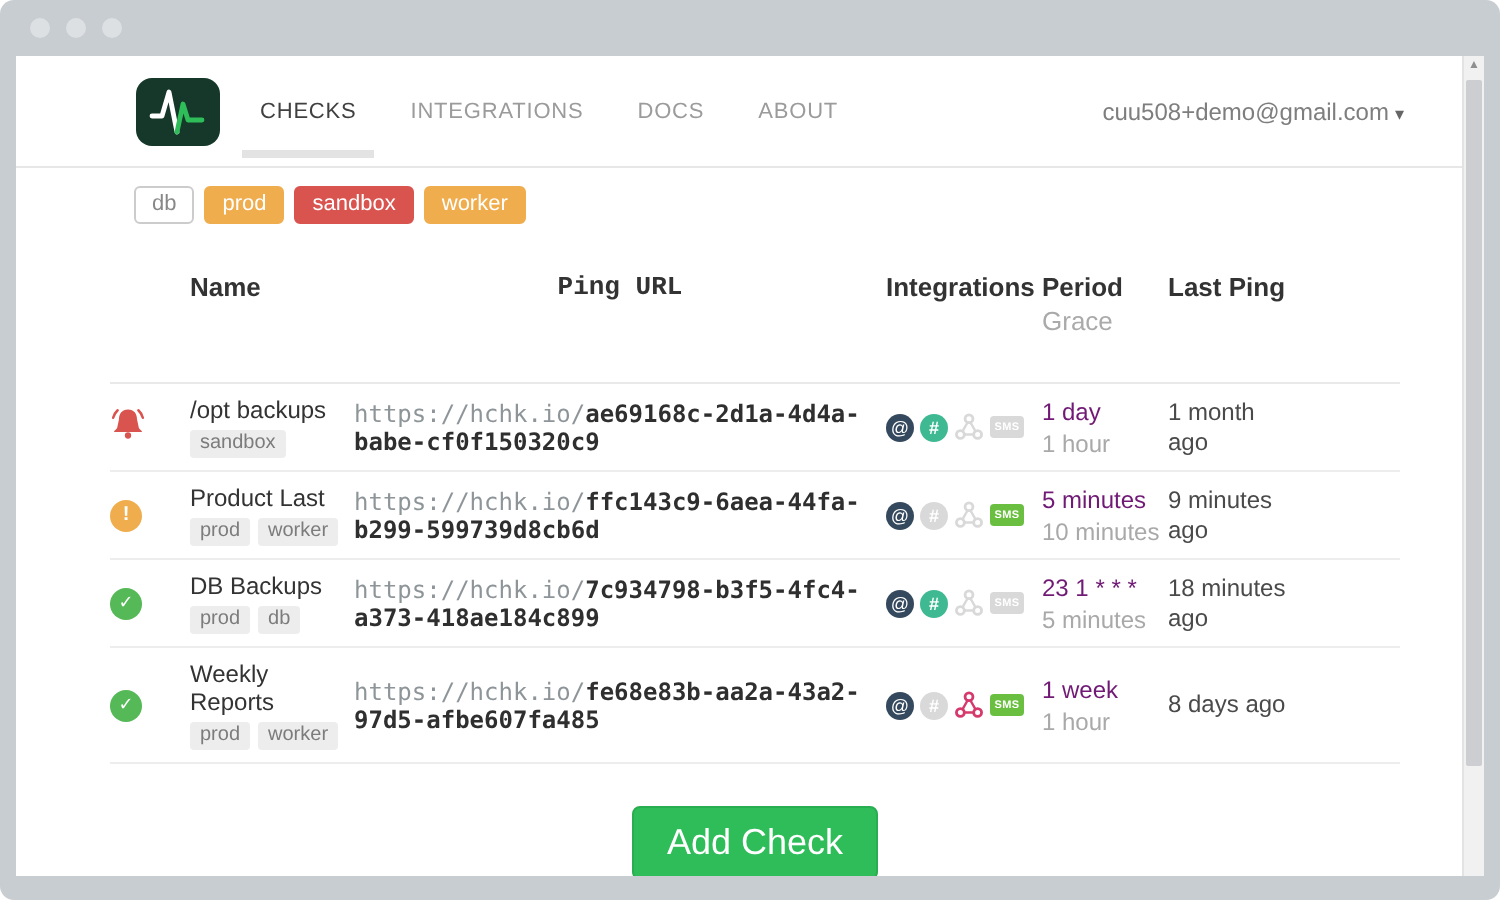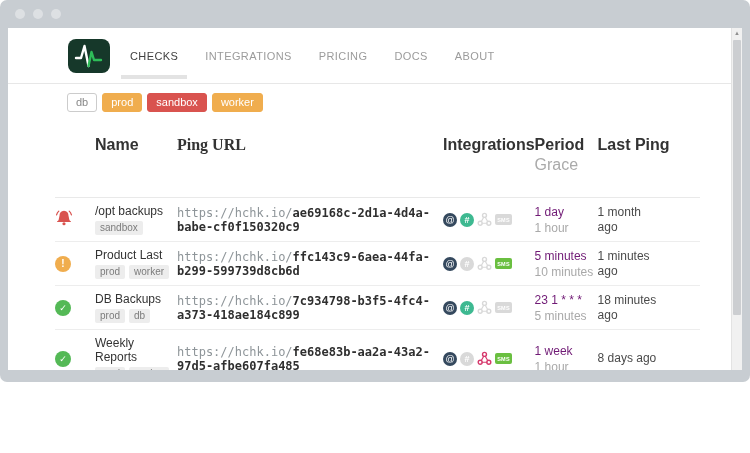--- a/index.html
+++ b/index.html
@@ -1,20 +1,20 @@
 <!DOCTYPE html>
 <html style="--frame_gray: #c8cdd2; --accent_green: #2ebd59; --orange: #f0ad4e; --red: #d9534f; --status_up_green: #54b956; --email_navy: #35495e; --slack_green: #3eb991; --webhook_red: #d6396c; --sms_green: #6abf40;"><head>
 <meta charset="utf-8">
 <style>
   html,body{margin:0;padding:0;background:#fff;}
   body{width:750px;height:453px;position:relative;overflow:hidden;
        font-family:"Liberation Sans","DejaVu Sans",sans-serif;-webkit-font-smoothing:antialiased;}
 
   
-  .frame{position:absolute;left:0;top:0;width:750px;height:382px;
+  .frame{position:absolute;left:0;top:0;width:750px;height:450px;
          background:var(--frame_gray,#c8cdd2);border-radius:7px;}
   .titlebar{height:28px;display:flex;align-items:center;padding-left:15px;gap:8px;}
   .dot{width:10px;height:10px;border-radius:50%;background:#dde0e3;}
   .viewport{position:absolute;left:8px;right:8px;top:28px;bottom:12px;background:#fff;overflow:hidden;}
 
   
   .scrollbar{position:absolute;top:0;right:0;bottom:0;width:10px;background:#f1f1f1;border-left:1px solid #e3e3e3;}
   .scroll-arrow{height:11px;line-height:11px;text-align:center;font-size:6px;color:#8f8f8f;cursor:default;}
   .scroll-thumb{position:absolute;left:1px;right:1px;top:12px;bottom:55px;background:#ccced1;border-radius:1px;}
 
@@ -33,21 +33,21 @@
 
   
   .content{padding:9px 42px 0 47px;}
   .filters{display:flex;gap:5px;margin:0 0 0 12px;}
   .chip{font-size:11px;line-height:1;padding:3px 8px;border-radius:3px;cursor:pointer;}
   .chip.outline{background:#fff;border:1px solid #ccc;color:#888;}
   .chip.orange{background:var(--orange,#f0ad4e);border:1px solid var(--orange,#f0ad4e);color:#fff;}
   .chip.red{background:var(--red,#d9534f);border:1px solid var(--red,#d9534f);color:#fff;}
 
   table.checks{width:100%;border-collapse:collapse;margin-top:16px;}
-  .checks th{text-align:left;font-size:16px;color:#333;font-weight:bold;padding:8px 0 23px;
+  .checks th{text-align:left;font-size:13px;color:#333;font-weight:bold;padding:8px 0 23px;
              border-bottom:1px solid #e9e9e9;vertical-align:top;}
   .checks .th-grace{color:#aaa;font-weight:normal;padding-top:2px;}
   .checks td{padding:6px 0;border-bottom:1px solid #ededed;vertical-align:middle;font-size:12px;color:#4a4a4a;}
   .c-status{width:40px;}
   .c-name{width:82px;}
   .c-url{width:266px;}
   .c-int{width:78px;}
   .c-period{width:63px;}
 
   .status{width:16px;height:16px;border-radius:50%;display:inline-flex;align-items:center;justify-content:center;
@@ -100,40 +100,42 @@
     <header class="appheader">
       <div class="logo">
         <svg width="34" height="28" viewBox="0 0 34 28">
           <path d="M4 16 H9 L12.5 4 L16.5 24" fill="none" stroke="#ffffff" stroke-width="2.4" stroke-linecap="round" stroke-linejoin="round"></path>
           <path d="M16.5 24 L19.5 10 L22 18 H29" fill="none" stroke="#2ebd59" stroke-width="2.4" stroke-linecap="round" stroke-linejoin="round"></path>
         </svg>
       </div>
       <nav id="nav">
           <a class="nav-item active">CHECKS</a>
           <a class="nav-item">INTEGRATIONS</a>
-          <a class="nav-item">PRICING</a>
           <a class="nav-item">DOCS</a>
           <a class="nav-item">ABOUT</a>
         </nav>
+      <div class="account">
+        <span>cuu508+demo@gmail.com</span><span class="caret">▾</span>
+      </div>
     </header>
 
     <div class="content">
       <div class="filters" id="filters">
           <span class="chip outline">db</span>
           <span class="chip orange">prod</span>
           <span class="chip red">sandbox</span>
           <span class="chip orange">worker</span>
         </div>
 
       <table class="checks">
         <thead>
           <tr>
             <th class="c-status"></th>
             <th class="c-name">Name</th>
-            <th class="c-url" style="font-family:Liberation Serif, serif;">Ping URL</th>
+            <th class="c-url" style="font-family:Liberation Mono, monospace;text-align:center;">Ping URL</th>
             <th class="c-int">Integrations</th>
             <th class="c-period">
               <div>Period</div>
               <div class="th-grace">Grace</div>
             </th>
             <th class="c-last">Last Ping</th>
           </tr>
         </thead>
         <tbody id="rows">
             <tr>
@@ -205,21 +207,21 @@
           </svg>
         </span>
         <span class="ic sms active">SMS</span>
       </div>
     </td>
     <td class="c-period">
       <div class="pval">5 minutes</div>
       <div class="grace">10 minutes</div>
     </td>
     <td class="c-last">
-      <div class="lastping">1 minutes ago</div>
+      <div class="lastping">9 minutes ago</div>
     </td>
   </tr>
             <tr>
     <td class="c-status">
       
       
       <span class="status up">✓</span>
     </td>
     <td class="c-name">
       <div class="nm">DB Backups</div>

